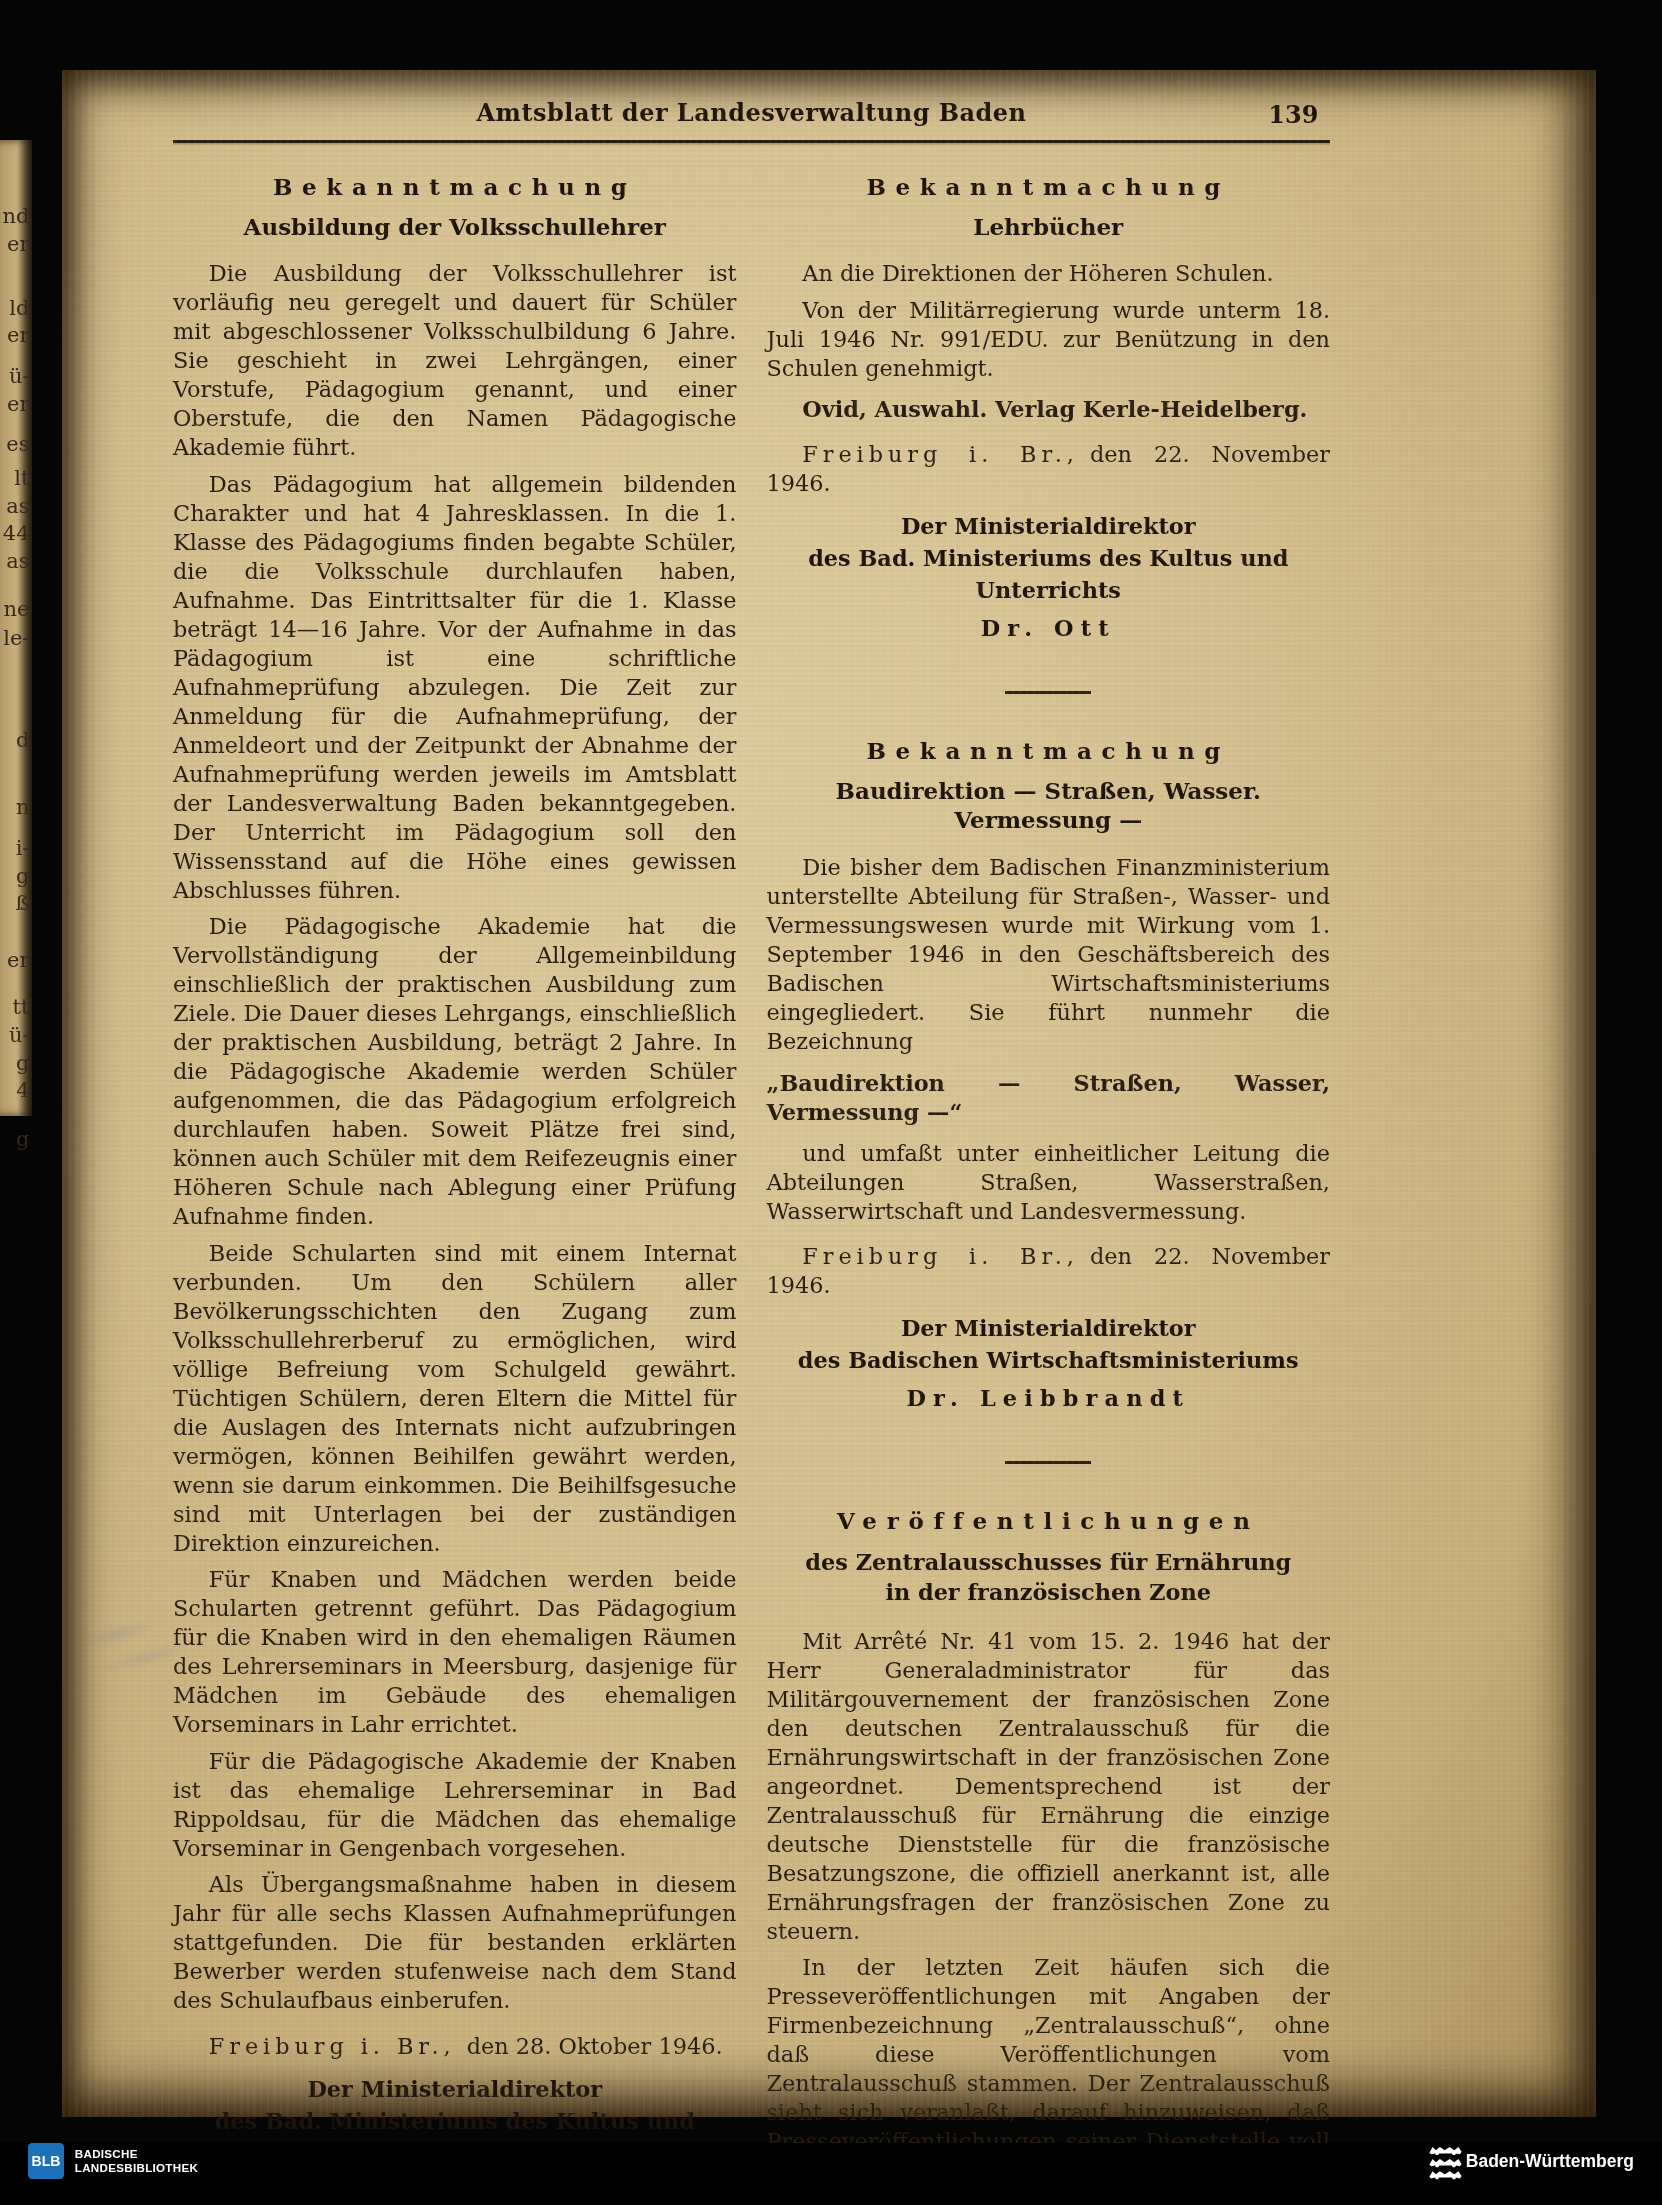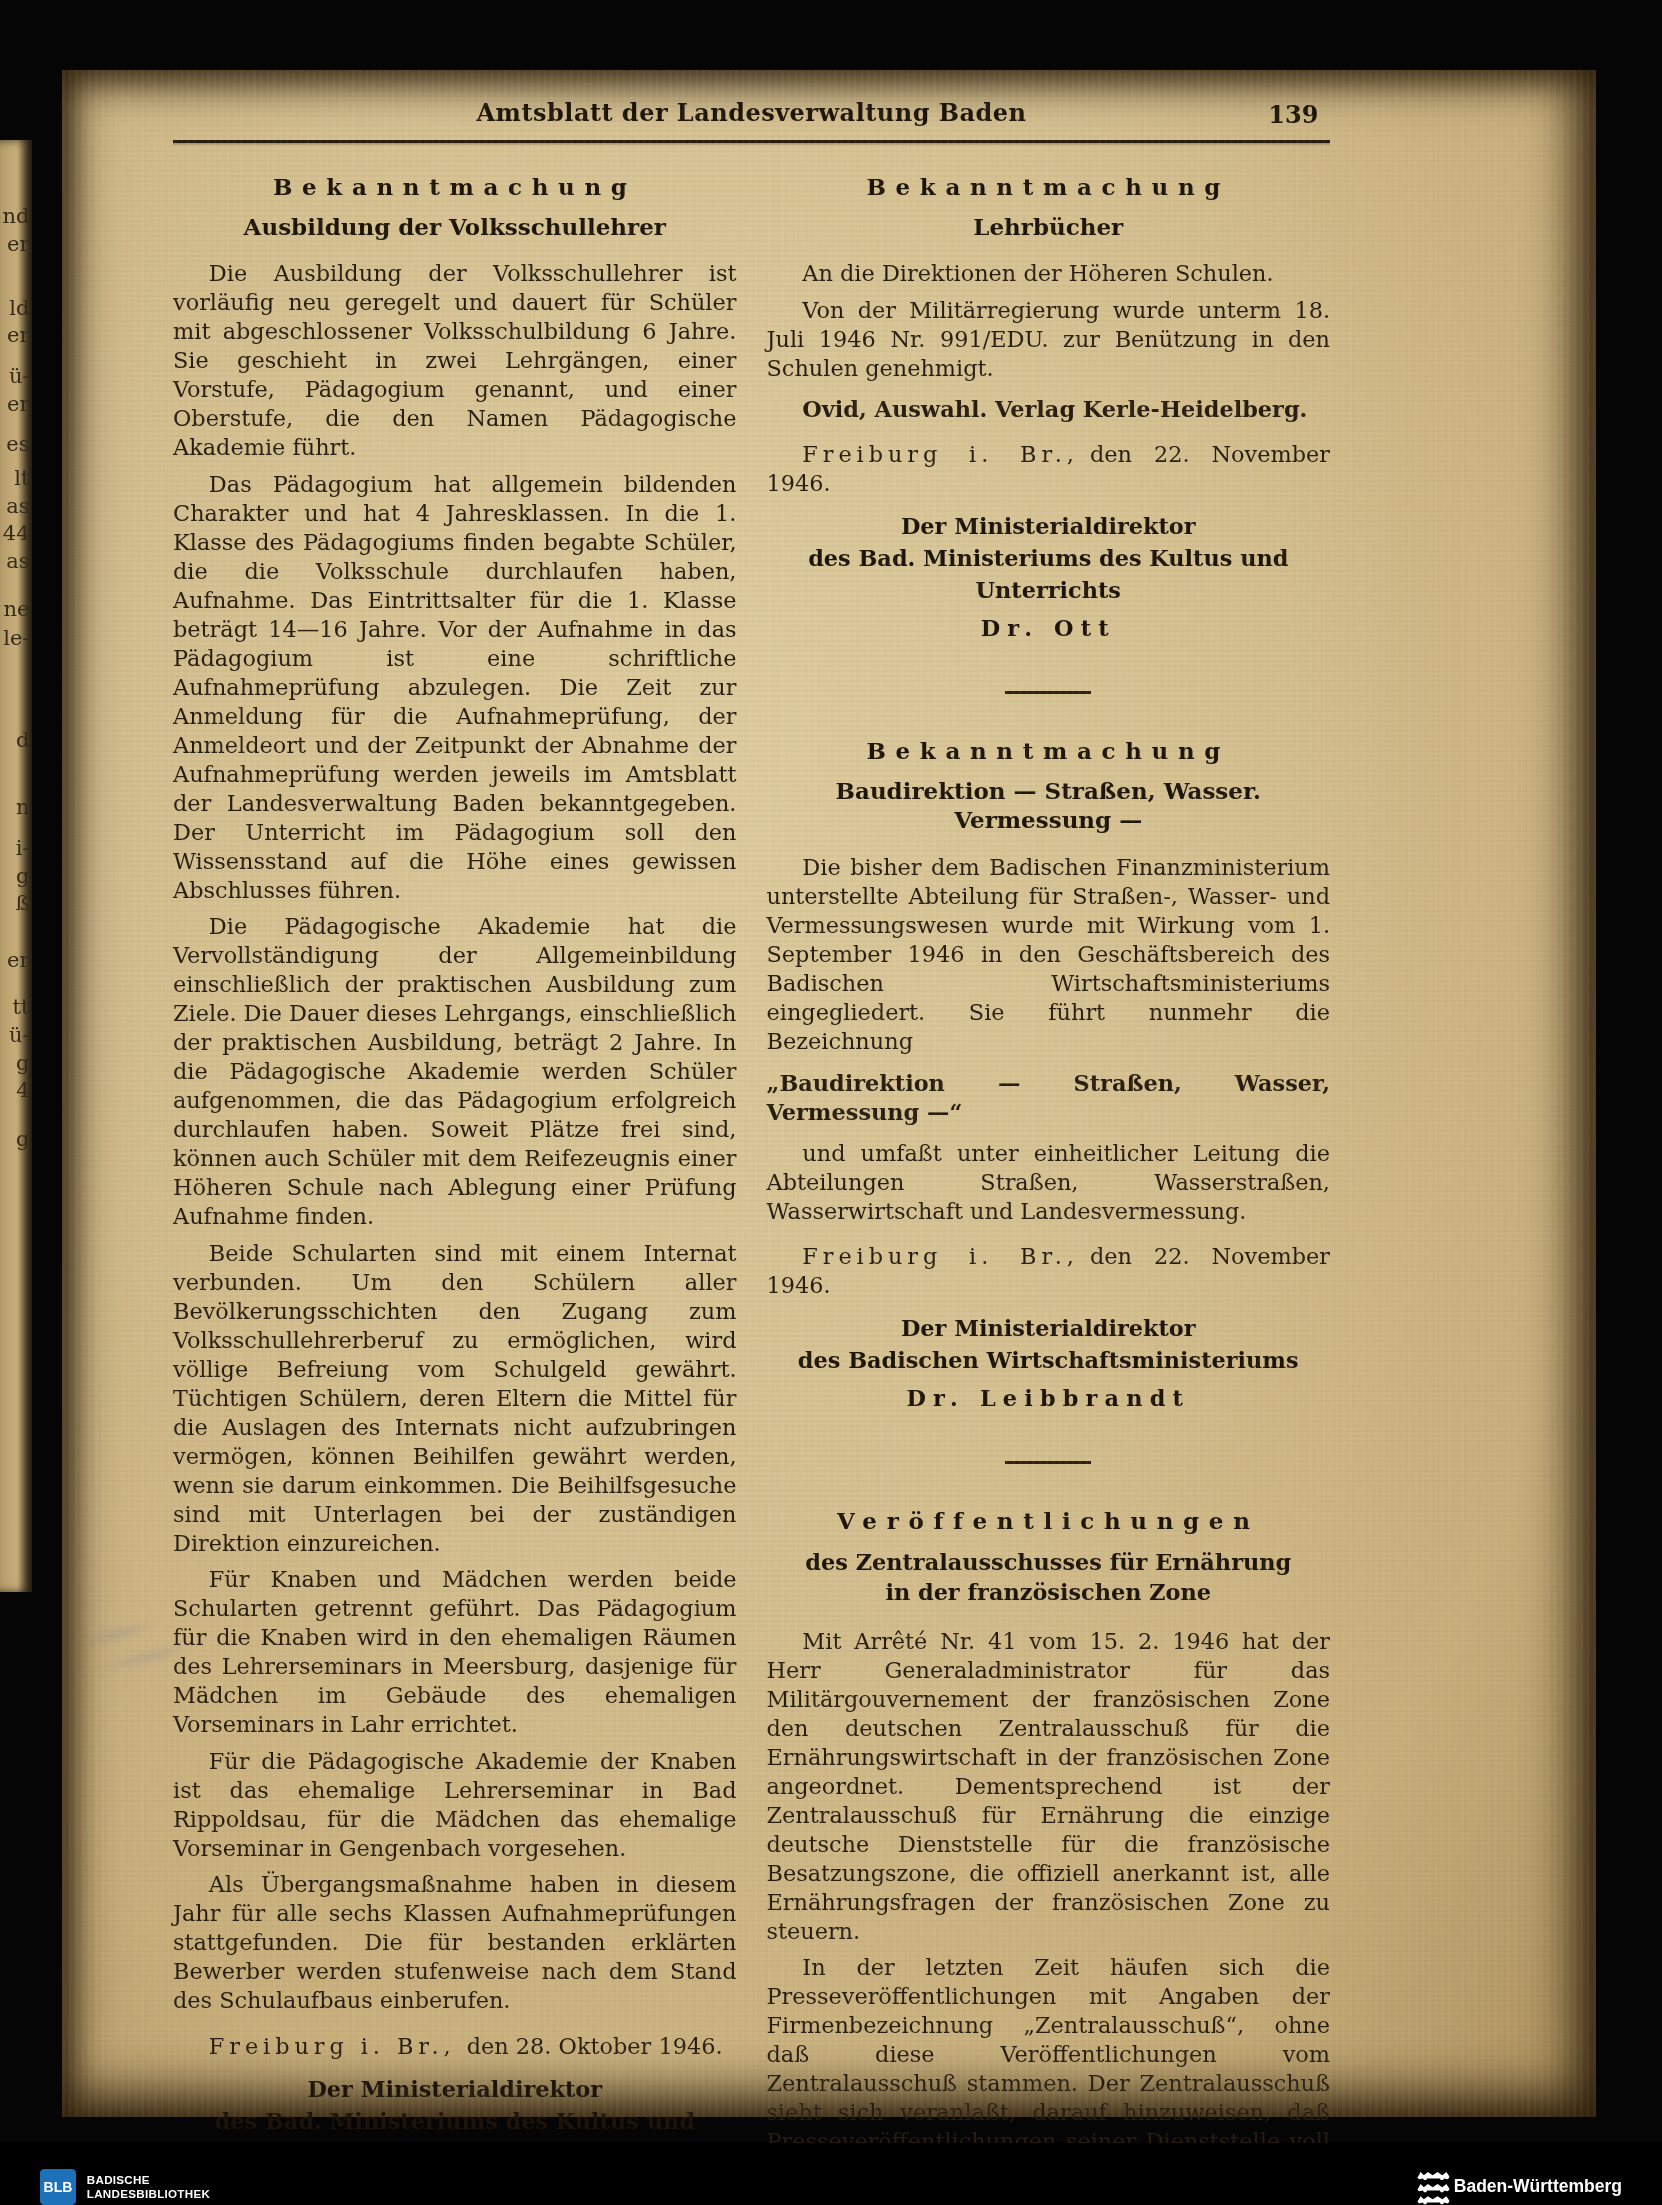--- a/index.html
+++ b/index.html
@@ -3,21 +3,21 @@
 <meta charset="utf-8">
 <style>
   html,body{margin:0;padding:0;}
   body{
     width:1662px;height:2205px;position:relative;overflow:hidden;
     background:#050505;
     font-family:"DejaVu Serif","Liberation Serif",serif;
   }
   
   .edge-strip{
-    position:absolute;left:0;top:140px;width:32px;height:1452px;
+    position:absolute;left:0;top:140px;width:32px;height:976px;
     background:linear-gradient(90deg,#b49b6a 0%,#c9b07c 55%,#5f4d2e 100%);
     box-shadow:inset -7.5px 0 10px rgba(0,0,0,.65);
   }
   .frag{
     position:absolute;right:2.5px;font-size:21px;color:#352a1a;line-height:21px;
     white-space:nowrap;
   }
   
   .page{
     position:absolute;left:62px;top:70px;width:1534px;height:2047px;
@@ -71,22 +71,22 @@
   .stamp{
     position:absolute;left:-10px;top:1539px;width:166px;height:75px;
     transform:rotate(-14deg);filter:blur(3.3px);opacity:.5;pointer-events:none;
     background:
       radial-gradient(58px 9.1px at 42% 28%, rgba(95,105,155,.55), transparent 70%),
       radial-gradient(71px 10px at 55% 68%, rgba(95,105,155,.45), transparent 70%);
   }
   
   .viewer-footer{
     position:absolute;left:0;right:0;bottom:0;height:62px;background:#000;
-    display:flex;align-items:flex-end;justify-content:space-between;
-    padding:0 40px;font-family:"Liberation Sans","DejaVu Sans",sans-serif;
+    display:flex;align-items:flex-start;justify-content:space-between;
+    padding:0 28px;font-family:"Liberation Sans","DejaVu Sans",sans-serif;
   }
   .blb-group{display:flex;align-items:center;gap:10.8px;}
   .blb-badge{
     width:36px;height:36px;background:#1d71b8;border-radius:4.2px;color:#fff;
     font-weight:bold;font-size:14px;display:flex;align-items:center;justify-content:center;
   }
   .blb-lines{color:#fff;font-size:11.6px;font-weight:bold;line-height:14px;letter-spacing:0.3px;}
   .bw-group{display:flex;align-items:center;gap:2px;color:#fff;}
   .bw-label{font-size:17.5px;font-weight:bold;}
   .bw-lions svg{display:block;}

